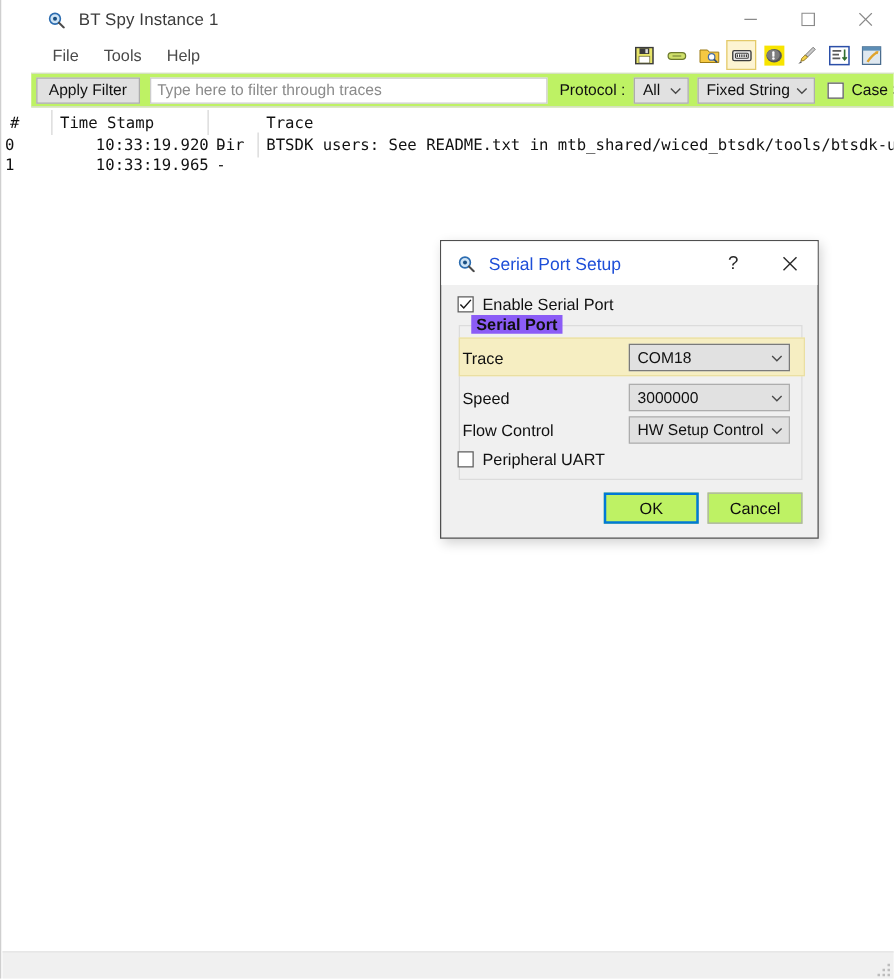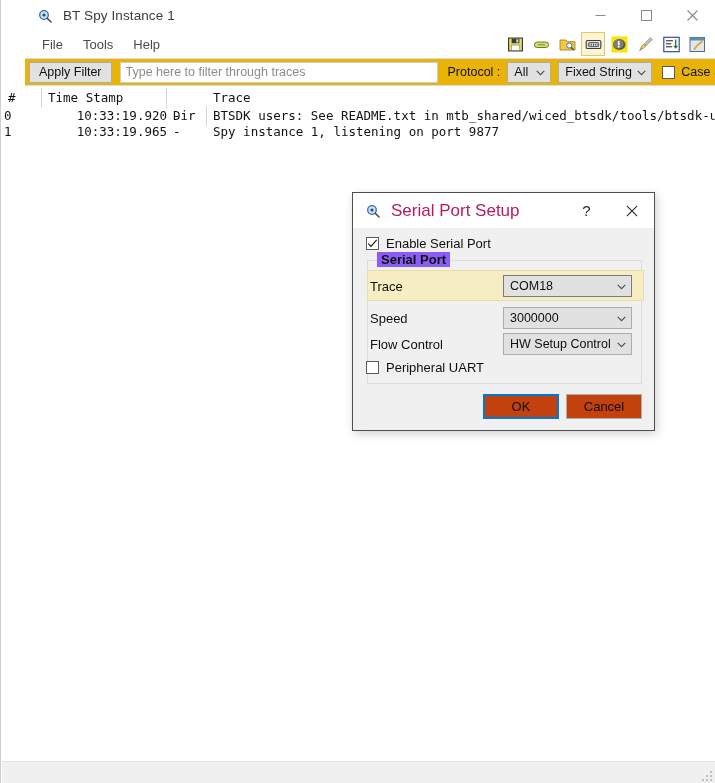--- a/index.html
+++ b/index.html
@@ -96,21 +96,21 @@
   }
   .tool-btn.selected {
     background: #fdf4d2;
     border: 1px solid #e3c969;
   }
   .tool-btn svg { display:block; }
 
   
   .filterbar {
     height: 28px;
-    background: #eab308;
+    background: #bef264;
     border-top: 1px solid #dcdcdc;
     border-bottom: 1px solid #dcdcdc;
     display: flex;
     align-items: center;
     padding: 0 4px;
     box-sizing: border-box;
   }
   .btn-applyfilter {
     height: 21px;
     padding: 0 9px;
@@ -278,22 +278,22 @@
     position: relative;
     box-sizing: border-box;
   }
   .dlg-titlebar .dlg-icon {
     margin-left: 12px;
     width: 16px; height: 16px;
     display: flex; align-items: center; justify-content: center;
   }
   .dlg-title {
     margin-left: 10px;
-    font-size: 17px;
-    color: #be185d;
+    font-size: 14px;
+    color: #1d4ed8;
     white-space: nowrap;
   }
   .dlg-tb-buttons {
     position: absolute;
     right: 0; top: 0;
     height: 35px;
     display: flex;
   }
   .dlg-tb-btn {
     width: 45px; height: 35px;
@@ -379,21 +379,21 @@
   .dlg-buttons {
     position: absolute;
     right: 12px;
     bottom: 13px;
     display: flex;
     gap: 7px;
   }
   .dlg-btn {
     width: 76px;
     height: 25px;
-    background: #c2410c;
+    background: #bef264;
     border: 1px solid #adadad;
     box-sizing: border-box;
     font-size: 13px;
     color: #0d0d0d;
     display: flex;
     align-items: center;
     justify-content: center;
     font-family: "Liberation Sans", sans-serif;
   }
   .dlg-btn.default {
@@ -579,21 +579,20 @@
       <div class="td c-num">0</div>
       <div class="td c-time">10:33:19.920</div>
       <div class="td c-dir">-</div>
       <div class="td c-trace">BTSDK users: See README.txt in mtb_shared/wiced_btsdk/tools/btsdk-util…</div>
     </div>
 
     <div class="trace-row">
       <div class="td c-num">1</div>
       <div class="td c-time">10:33:19.965</div>
       <div class="td c-dir">-</div>
-      <div class="td c-trace">Spy instance 1, listening on port 9877</div>
     </div>
   </div>
 
   <div class="statusbar">
     <span></span>
     <span class="grip">
       <i style="right:0;bottom:0"></i>
       <i style="right:4px;bottom:0"></i>
       <i style="right:8px;bottom:0"></i>
       <i style="right:0;bottom:4px"></i>

